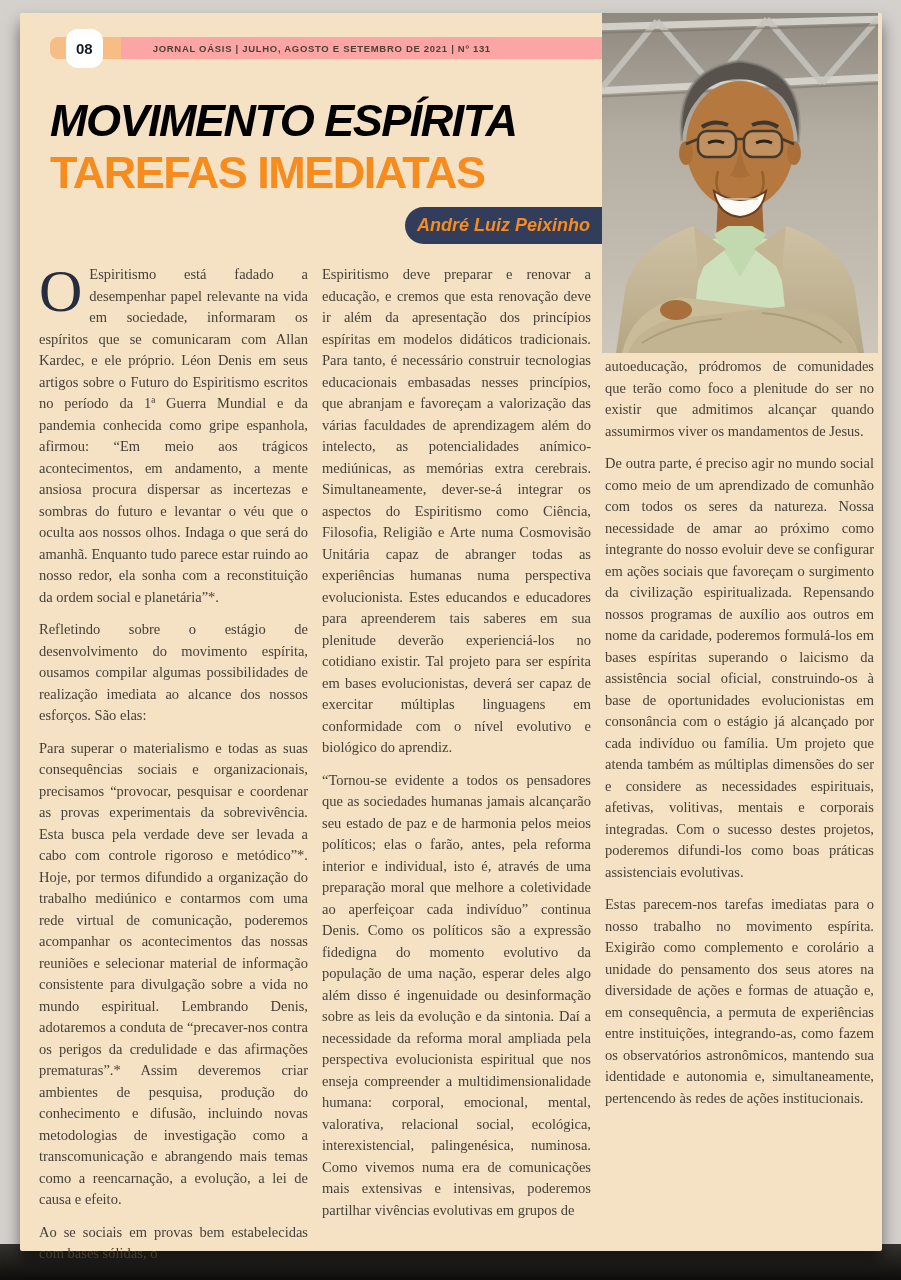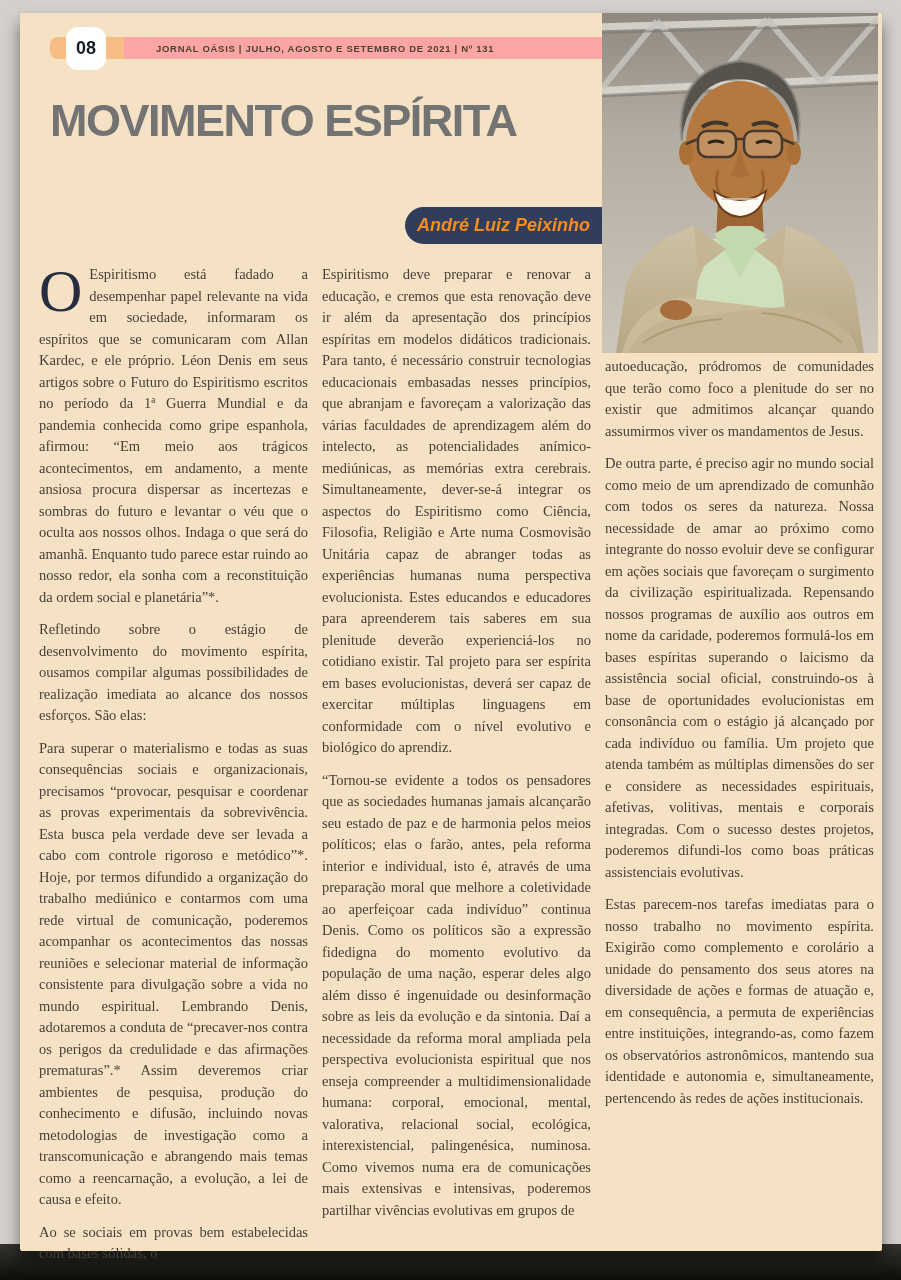--- a/index.html
+++ b/index.html
@@ -8,29 +8,29 @@
   .floor{position:absolute;left:0;top:1244px;width:901px;height:36px;
          background:linear-gradient(#35332f,#0d0d0b);}
   .page{position:absolute;left:20px;top:13px;width:862px;height:1238px;
         background:#f5e1c4;box-shadow:0 10px 16px rgba(0,0,0,.5);border-radius:2px;}
 
   
   .masthead{position:absolute;left:30px;top:24px;width:552px;height:22px;display:flex;align-items:stretch;}
   .mast-left{display:flex;align-items:center;background:#f6bd85;border-radius:8px 0 0 8px;
              padding:0 18px 0 16px;}
   .page-num-pill{background:#ffffff;border-radius:12px;padding:11px 10px;
-                 font-family:"Liberation Sans",sans-serif;font-weight:bold;font-size:18px;color:#171b28;}
+                 font-family:"Liberation Sans",sans-serif;font-weight:bold;font-size:15px;color:#171b28;}
   .mast-bar{flex:1;background:#fca5a5;display:flex;align-items:center;padding-left:32px;
             font-family:"Liberation Sans",sans-serif;font-weight:bold;font-size:9.5px;
             letter-spacing:.7px;color:#4c4132;}
 
   
   .headline{position:absolute;left:30px;top:82px;font-family:"Liberation Sans",sans-serif;
             font-weight:bold;font-size:45px;line-height:52px;letter-spacing:-1.5px;white-space:nowrap;}
-  .headline .l1{color:#737373;}
+  .headline .l1{color:#000000;font-style:italic;}
   .headline .l2{color:#f68b1e;}
 
   
   .byline{position:absolute;top:194px;left:385px;width:197px;height:37px;background:#323d5b;
           border-radius:19px 0 0 19px;display:flex;align-items:center;justify-content:center;}
   .byline span{font-family:"Liberation Sans",sans-serif;font-style:italic;font-weight:bold;
                color:#f68b1e;font-size:18px;}
 
   
   .photo{position:absolute;top:0;right:4px;width:276px;height:340px;overflow:hidden;}
@@ -58,20 +58,21 @@
       <div class="mast-left">
         <span class="page-num-pill">08</span>
       </div>
       <div class="mast-bar">
         <span>JORNAL OÁSIS  |  JULHO, AGOSTO E SETEMBRO DE 2021 | Nº 131</span>
       </div>
     </div>
 
     <div class="headline">
       <div class="l1">MOVIMENTO ESPÍRITA</div>
+      <div class="l2">TAREFAS IMEDIATAS</div>
     </div>
 
     <div class="byline">
       <span>André Luiz Peixinho</span>
     </div>
 
     <div class="photo">
       <svg viewBox="0 0 276 340" preserveAspectRatio="none">
         <defs>
           <linearGradient id="wallg" x1="0" y1="0" x2="0" y2="1">

